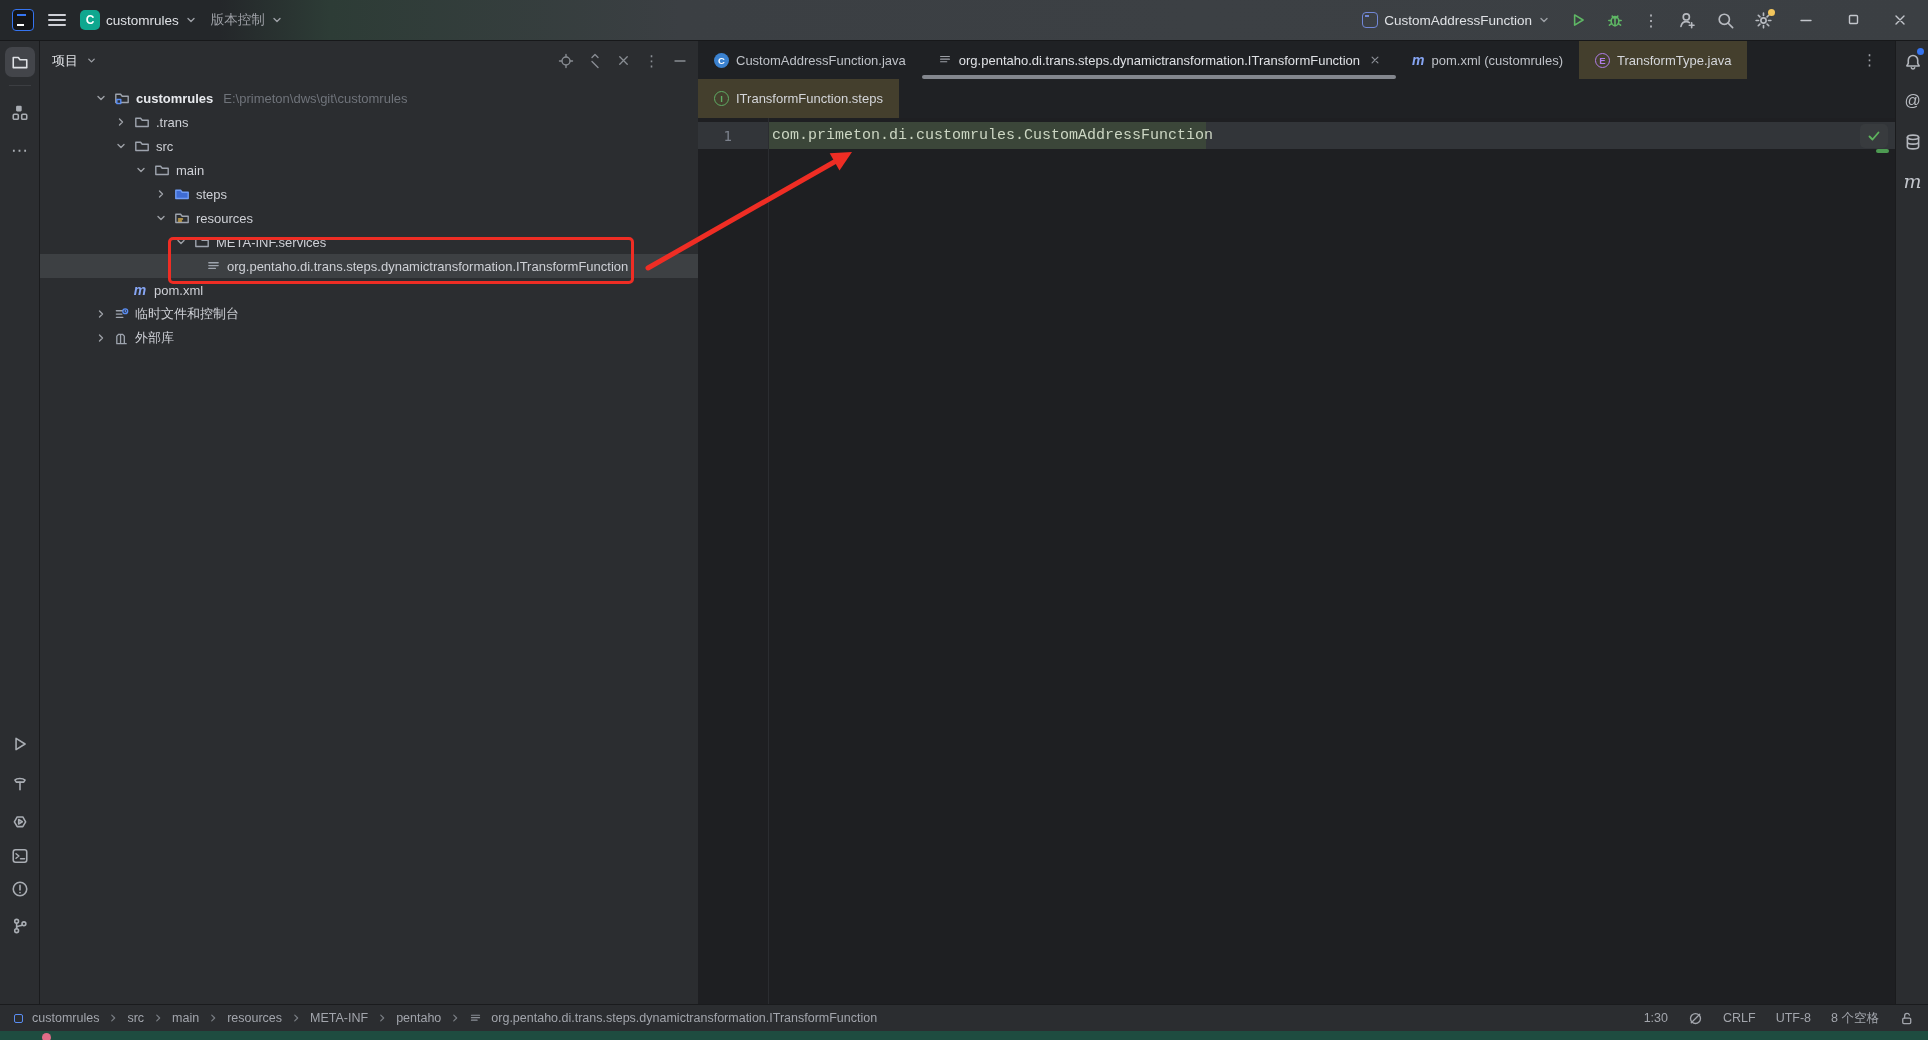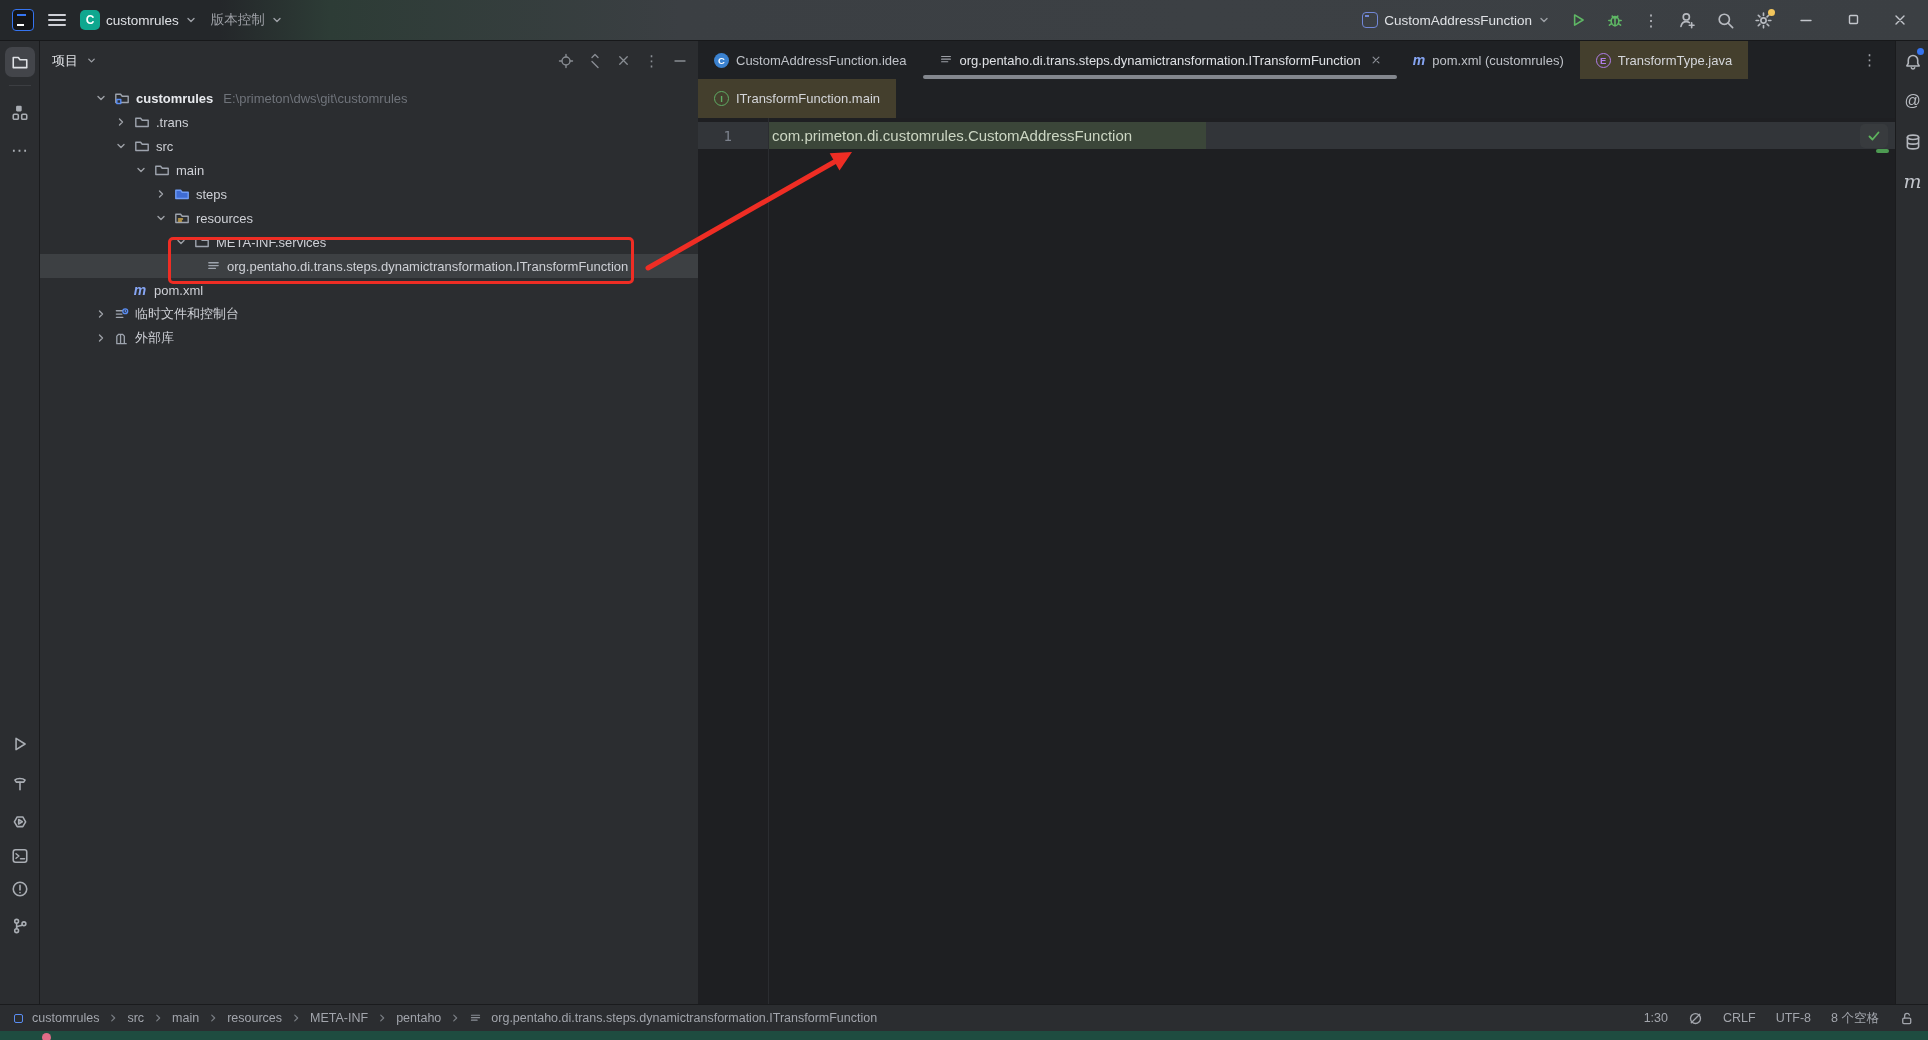--- a/index.html
+++ b/index.html
@@ -73,21 +73,21 @@
   .i-enum{border-color:#b07de8;color:#b07de8}
   .tabmvn{color:#86a5f3;font-weight:bold;font-style:italic;font-size:14px}
   .tclose{color:#8b8f96;margin-left:3px}
   .row-kebab{position:absolute;right:18px;top:0;height:38px;display:flex;align-items:center;color:#9da0a6;font-size:15px}
 
   .edbody{position:absolute;left:0;top:77px;right:0;bottom:0;background:#1e1f22}
   .caretrow{position:absolute;left:0;top:4px;width:100%;height:27px;background:#323539}
   .greenband{position:absolute;left:71px;top:4px;width:437px;height:27px;background:#3b4639}
   .gutternum{position:absolute;left:0;top:4px;width:70px;height:27px;display:flex;align-items:center;justify-content:flex-end;padding-right:36px;font-family:"DejaVu Sans Mono",monospace;font-size:14px;color:#7b818c}
   .gdiv{position:absolute;left:70px;top:0;bottom:0;width:1px;background:#2b2d31}
-  .codeline{position:absolute;left:74px;top:4px;height:27px;line-height:27px;font-family:Liberation Sans, sans-serif;font-size:15px;color:#ccd6c3;white-space:pre}
+  .codeline{position:absolute;left:74px;top:4px;height:27px;line-height:27px;font-family:Liberation Mono, monospace;font-size:15px;color:#ccd6c3;white-space:pre}
   .inspect{position:absolute;left:1162px;top:83px;width:28px;height:24px;background:#383b3e;border-radius:5px;display:flex;align-items:center;justify-content:center;color:#5db35d}
   .inspect svg *{stroke-width:1.8}
   .inspectbar{position:absolute;left:1178px;top:108px;width:13px;height:4px;border-radius:2px;background:#4d9a52}
 
   
   .statusbar{position:absolute;left:0;top:1004px;width:1928px;height:27px;background:#2b2d30;border-top:1px solid #1a1b1d;display:flex;align-items:center;padding:0 14px;font-size:12.5px;color:#a2a5ac}
   .crumbs{display:flex;align-items:center;gap:9px;white-space:nowrap}
   .crumb-sep{color:#7a7e84}
   .bc-proj{width:9px;height:9px;border:1.5px solid #5a8df2;border-radius:2px}
   .sb-right{margin-left:auto;display:flex;align-items:center;gap:20px;color:#a2a5ac}
@@ -432,21 +432,21 @@
       <span>外部库</span>
     </div>
   </div>
 </div>
 
 <div class="zone">
 
   <div class="tabrow tabs1">
     <div class="tab">
       <span class="cicon">C</span>
-      <span>CustomAddressFunction.idea</span>
+      <span>CustomAddressFunction.java</span>
     </div>
     <div class="tab sel">
       <span class="ic" style="color:#9da0a6">
           <svg width="14" height="14" viewBox="0 0 16 16">
             <path d="M3 4h10M3 7h10M3 10h7"></path>
           </svg>
         </span>
       <span>org.pentaho.di.trans.steps.dynamictransformation.ITransformFunction</span>
       <span class="tclose ic">
           <svg width="10" height="10" viewBox="0 0 12 12">
@@ -461,21 +461,21 @@
     <div class="tab lib">
       <span class="oicon i-enum">E</span>
       <span>TransformType.java</span>
     </div>
     <span class="row-kebab">⋮</span>
   </div>
 
   <div class="tabrow tabs2">
     <div class="tab lib">
       <span class="oicon i-int">I</span>
-      <span>ITransformFunction.main</span>
+      <span>ITransformFunction.steps</span>
     </div>
   </div>
 
   <div class="edbody">
     <div class="caretrow"></div>
     <div class="greenband"></div>
     <div class="gutternum">1</div>
     <div class="gdiv"></div>
     <div class="codeline">com.primeton.di.customrules.CustomAddressFunction</div>
   </div>

